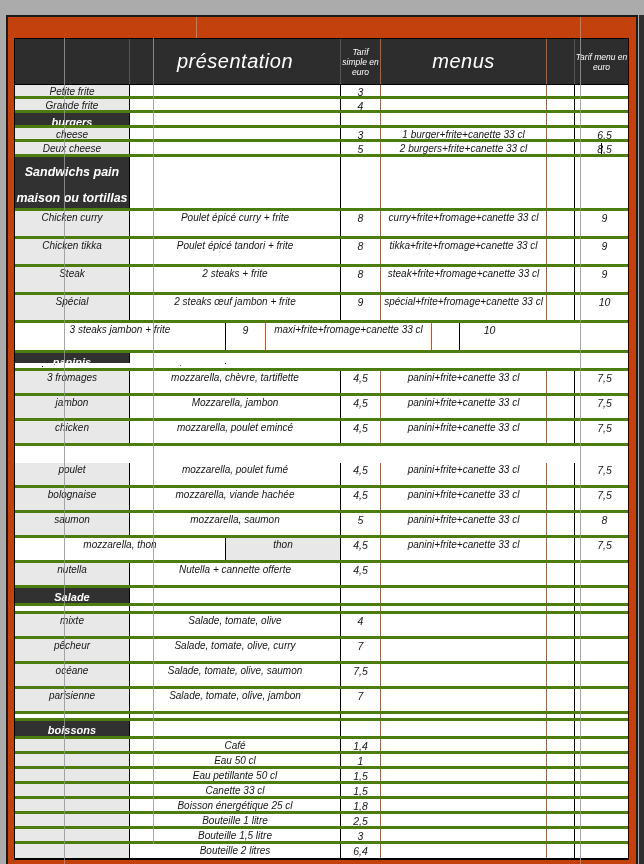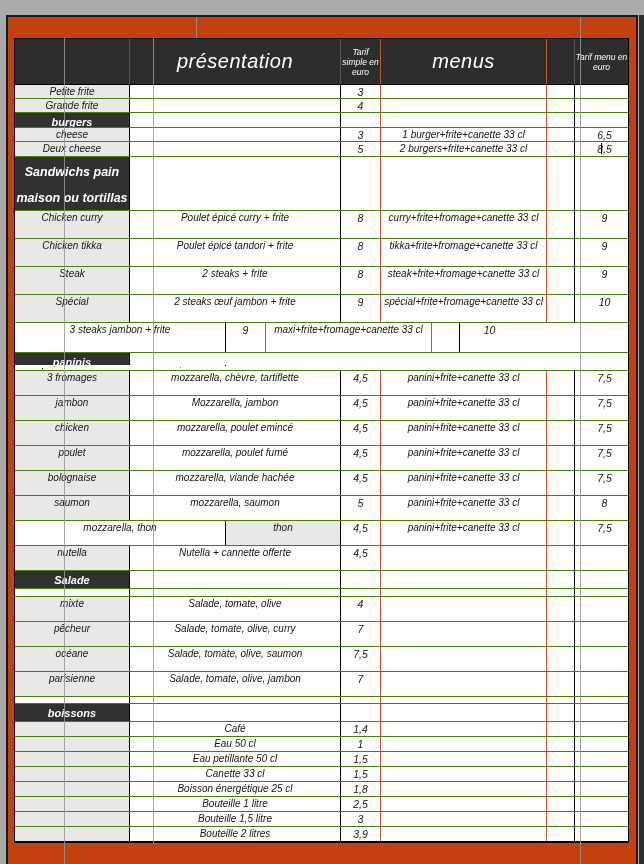--- a/index.html
+++ b/index.html
@@ -13,21 +13,21 @@
     background:#c2410c;border:2px solid #1a1a1a;border-bottom:none;
     box-sizing:border-box;
   }
   .page-shadow-right{
     position:absolute;right:0;top:15px;width:5px;height:849px;background:#2e2e2e;
   }
   .menu-table{
     position:absolute;left:6px;top:21px;width:615px;
     border:1px solid #000;box-sizing:border-box;background:#fff;
   }
-  .trow{display:flex;border-bottom:1px solid #4d7c0f;box-sizing:border-box;}
+  .trow{display:flex;border-bottom:3px solid #4d7c0f;box-sizing:border-box;}
   .trow:last-child{border-bottom:1px solid #000;}
   .cell{
     box-sizing:border-box;border-right:1px solid #000;
     font-style:italic;color:#151515;text-align:center;
     overflow:hidden;padding-top:1px;line-height:12px;font-size:10px;
   }
   .cA{width:115px;}
   .cB{width:211px;}
   .cC{width:40px;font-size:10.5px;}
   .cD{width:166px;border-right-color:#c4562a;}
@@ -181,21 +181,21 @@
           <div class="cell cF">7,5</div>
         </div>
         <div class="trow" style="height: 25px;">
           <div class="cell cA label-bg">chicken</div>
           <div class="cell cB">mozzarella, poulet emincé</div>
           <div class="cell cC cC-border">4,5</div>
           <div class="cell cD">panini+frite+canette 33 cl</div>
           <div class="cell cE"></div>
           <div class="cell cF">7,5</div>
         </div>
-        <div class="trow" style="height: 25px;">
+        <div class="trow" style="height: 25px; margin-top: 17px;">
           <div class="cell cA label-bg">poulet</div>
           <div class="cell cB">mozzarella,  poulet fumé</div>
           <div class="cell cC cC-border">4,5</div>
           <div class="cell cD">panini+frite+canette 33 cl</div>
           <div class="cell cE"></div>
           <div class="cell cF">7,5</div>
         </div>
         <div class="trow" style="height: 25px;">
           <div class="cell cA label-bg">bolognaise</div>
           <div class="cell cB">mozzarella, viande hachée</div>
@@ -344,21 +344,21 @@
           <div class="cell cA label-bg"></div>
           <div class="cell cB">Bouteille 1,5 litre</div>
           <div class="cell cC cC-border">3</div>
           <div class="cell cD"></div>
           <div class="cell cE"></div>
           <div class="cell cF"></div>
         </div>
         <div class="trow" style="height: 15px;">
           <div class="cell cA label-bg"></div>
           <div class="cell cB">Bouteille 2 litres</div>
-          <div class="cell cC cC-border">3,9</div>
+          <div class="cell cC cC-border">6,4</div>
           <div class="cell cD"></div>
           <div class="cell cE"></div>
           <div class="cell cF"></div>
         </div>
       </div>
   </div>
 </div>
 
 <div class="page-shadow-right"></div>
 

